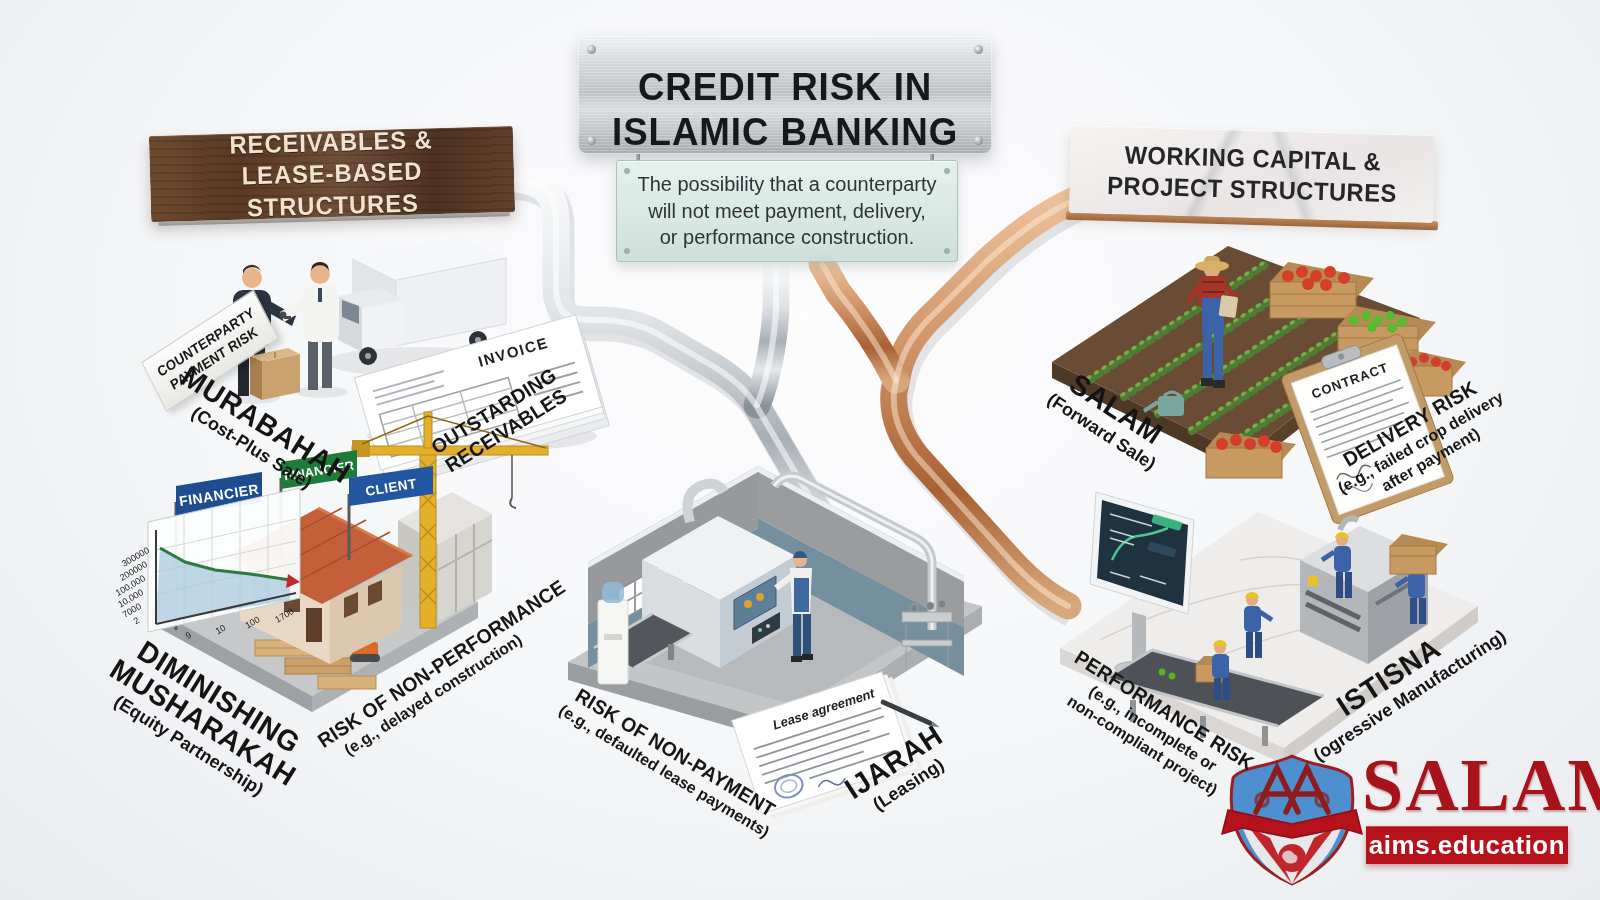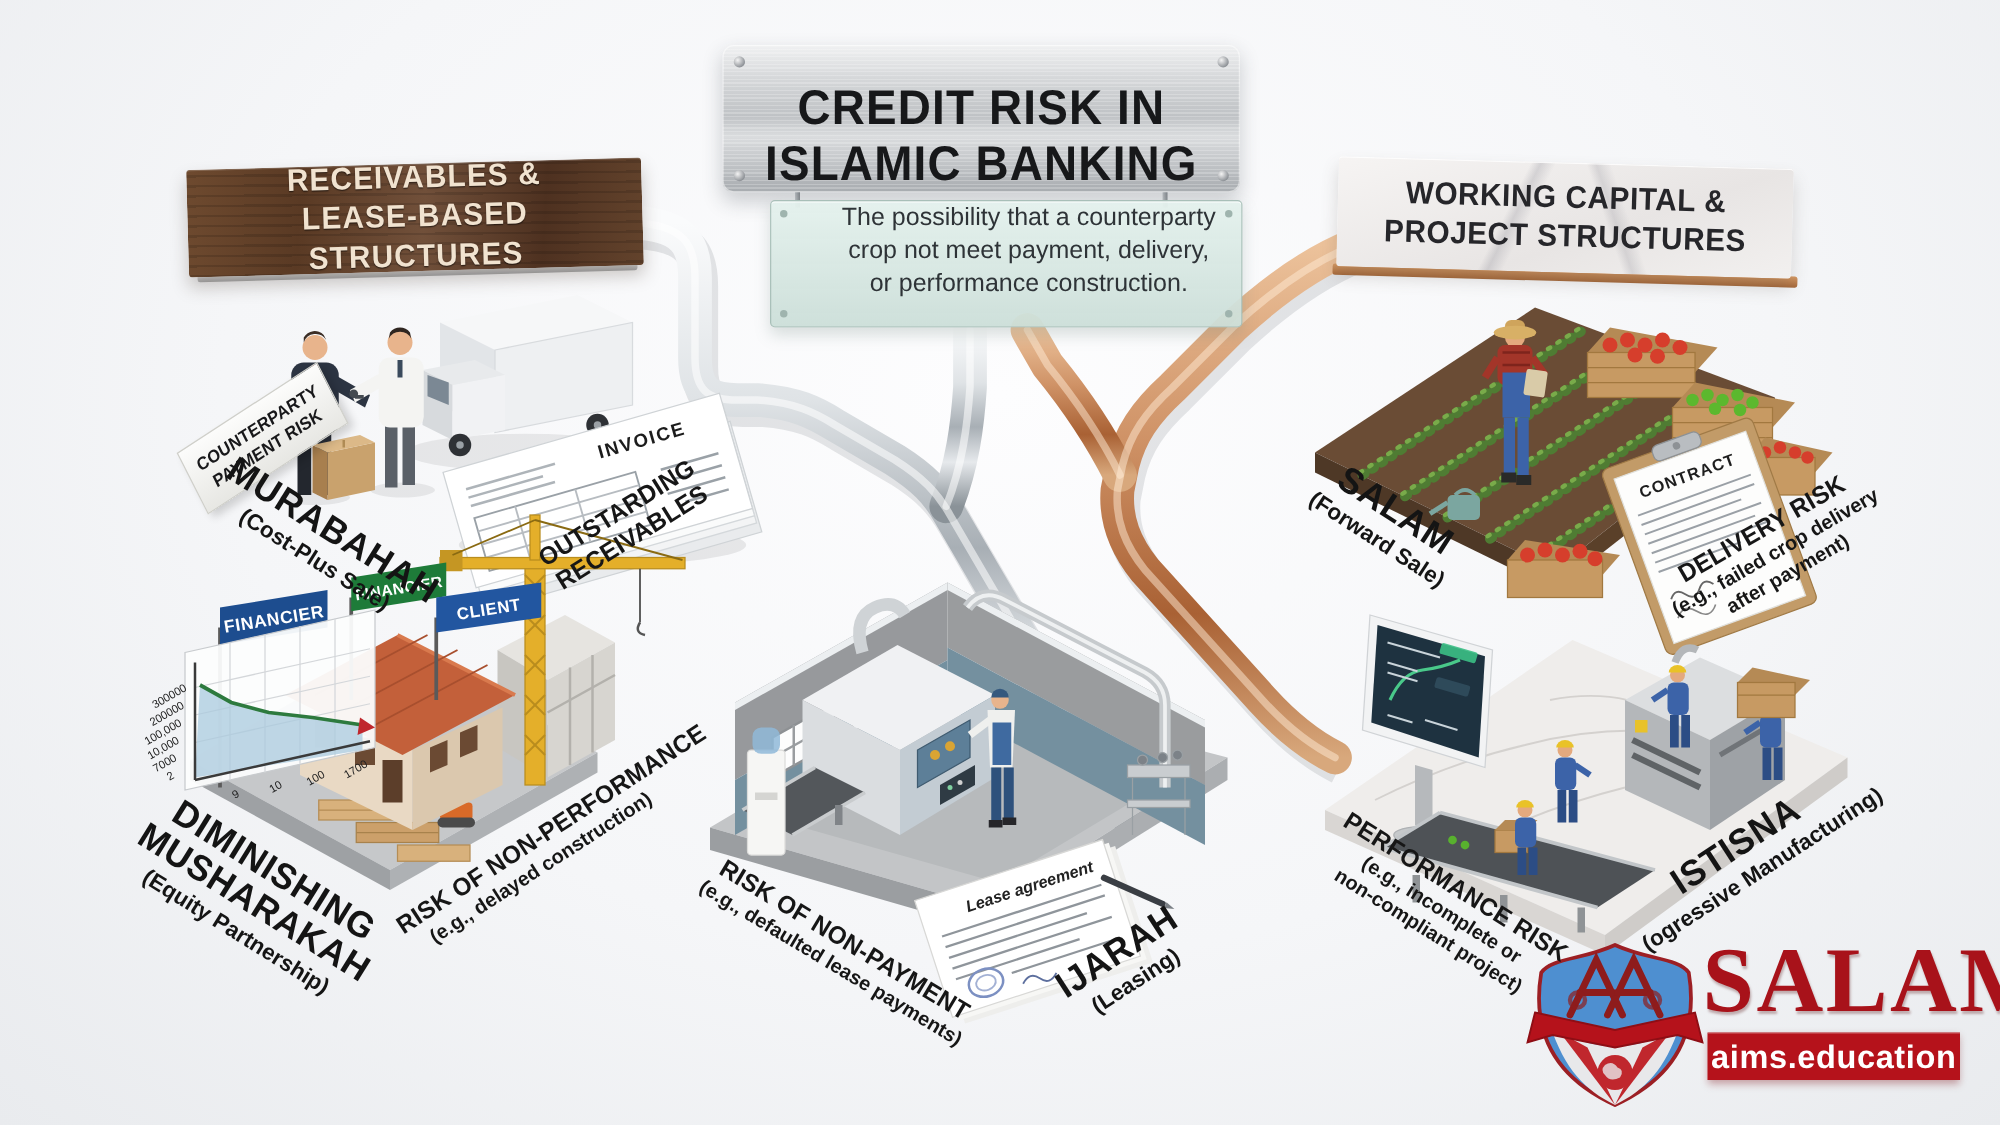--- a/index.html
+++ b/index.html
@@ -24,21 +24,21 @@
   .screw{position:absolute;width:9px;height:9px;border-radius:50%;
     background:radial-gradient(circle at 35% 35%, #f4f4f4, #8f9398 70%, #6d7175);}
   .rod{position:absolute;width:4px;height:16px;background:linear-gradient(90deg,#cfd2d5,#8f9397);top:150px;z-index:2;}
 
   
   .glass{
     left:616px;top:160px;width:340px;height:100px;border-radius:4px;
     background:linear-gradient(180deg, rgba(228,241,237,.96), rgba(203,222,216,.94));
     border:1px solid rgba(148,174,166,.65);
     box-shadow:0 6px 12px rgba(110,135,128,.25), inset 0 1px 0 rgba(255,255,255,.85);
-    display:flex;align-items:flex-start;justify-content:center;text-align:center;padding-left:36px;
+    display:flex;align-items:center;justify-content:center;text-align:center;
   }
   .glass .def{font-size:20px;line-height:1.32;color:#2e3337;font-weight:500;}
   .gdot{position:absolute;width:6px;height:6px;border-radius:50%;background:#9fb4ae;}
 
   
   .wood-sign{
     left:150px;top:131px;width:364px;height:86px;transform:rotate(-1.6deg);border-radius:3px;
     background:
       repeating-linear-gradient(1deg, rgba(0,0,0,.13) 0 2px, rgba(0,0,0,0) 2px 8px),
       linear-gradient(95deg,#6e4a2f 0%,#5a3a24 25%,#71503a 52%,#4e3120 78%,#63432c 100%);
@@ -631,21 +631,21 @@
   </div>
 </div>
 
 <div class="ov glass">
   <span class="gdot" style="left:7px;top:7px;"></span>
   <span class="gdot" style="right:7px;top:7px;"></span>
   <span class="gdot" style="left:7px;bottom:7px;"></span>
   <span class="gdot" style="right:7px;bottom:7px;"></span>
   <div class="def">
     <div>The possibility that a counterparty</div>
-    <div>crop not meet payment, delivery,</div>
+    <div>will not meet payment, delivery,</div>
     <div>or performance construction.</div>
   </div>
 </div>
 
 <div class="ov wood-base"></div>
 <div class="ov wood-sign">
   <div class="btxt">
     <div>RECEIVABLES &amp;</div>
     <div>LEASE-BASED STRUCTURES</div>
   </div>

